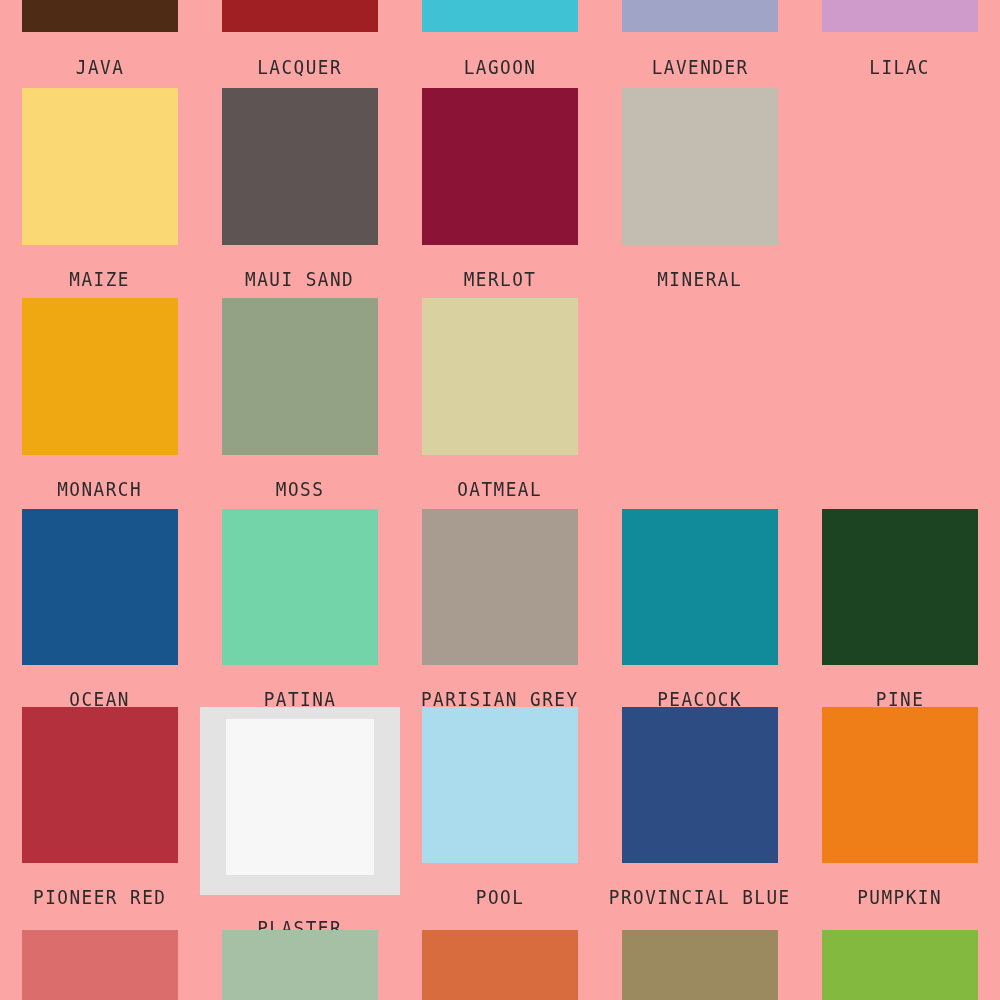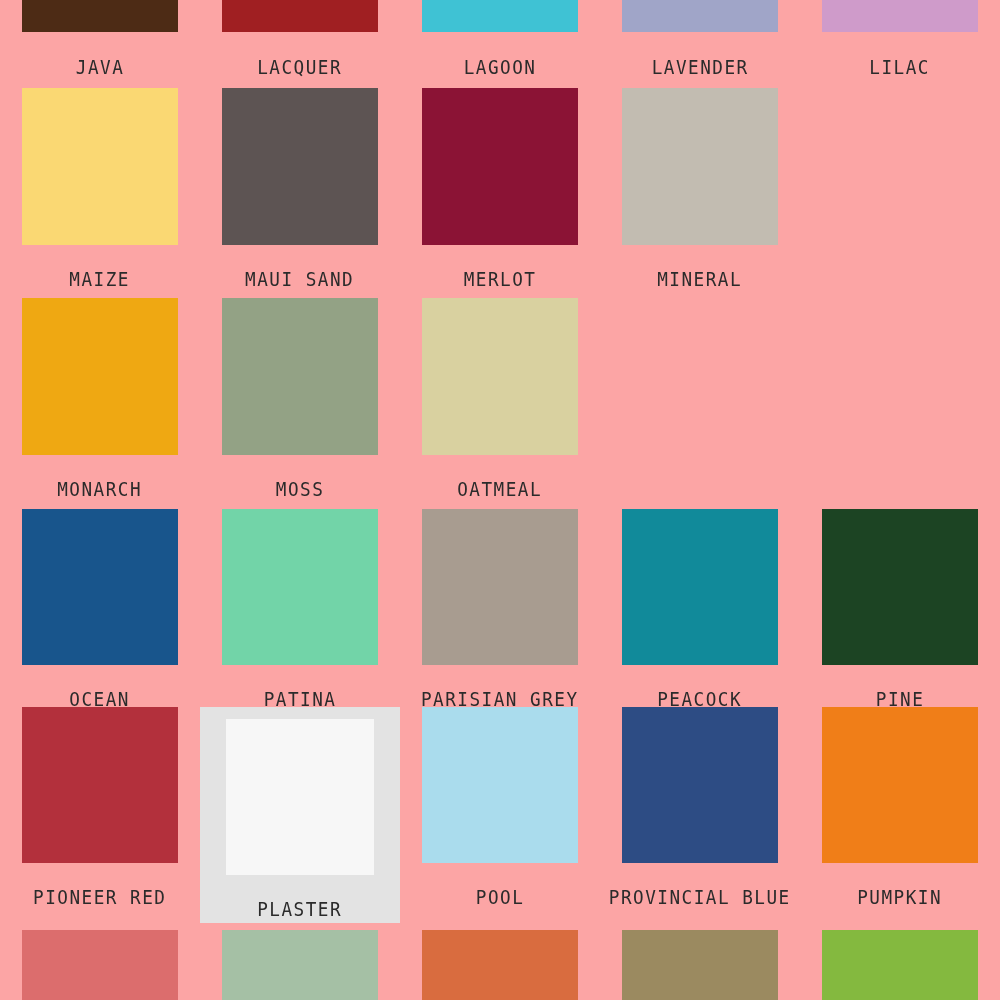--- a/index.html
+++ b/index.html
@@ -81,21 +81,21 @@
   #row-2 .swatch { height:157px; }
   #row-2 .label  { margin-top:25px; }
 
   #row-3 { top:509px; }
   #row-3 .swatch { height:156px; }
   #row-3 .label  { margin-top:25px; }
 
   #row-4 { top:707px; }
   #row-4 .swatch { height:156px; }
   #row-4 .label  { margin-top:25px; }
-  #row-4 .cell.backed { padding-bottom:10px; height:216px; }
+  #row-4 .cell.backed { padding-bottom:10px; height:188px;gap:19px; }
 
   #row-5 { top:930px; }          
   #row-5 .swatch { height:156px; }
   #row-5 .label  { margin-top:25px; }
 </style>
 </head>
 <body>
 
 <div id="chart" style="background: #fca5a5;">
     <div class="row" id="row-0">

